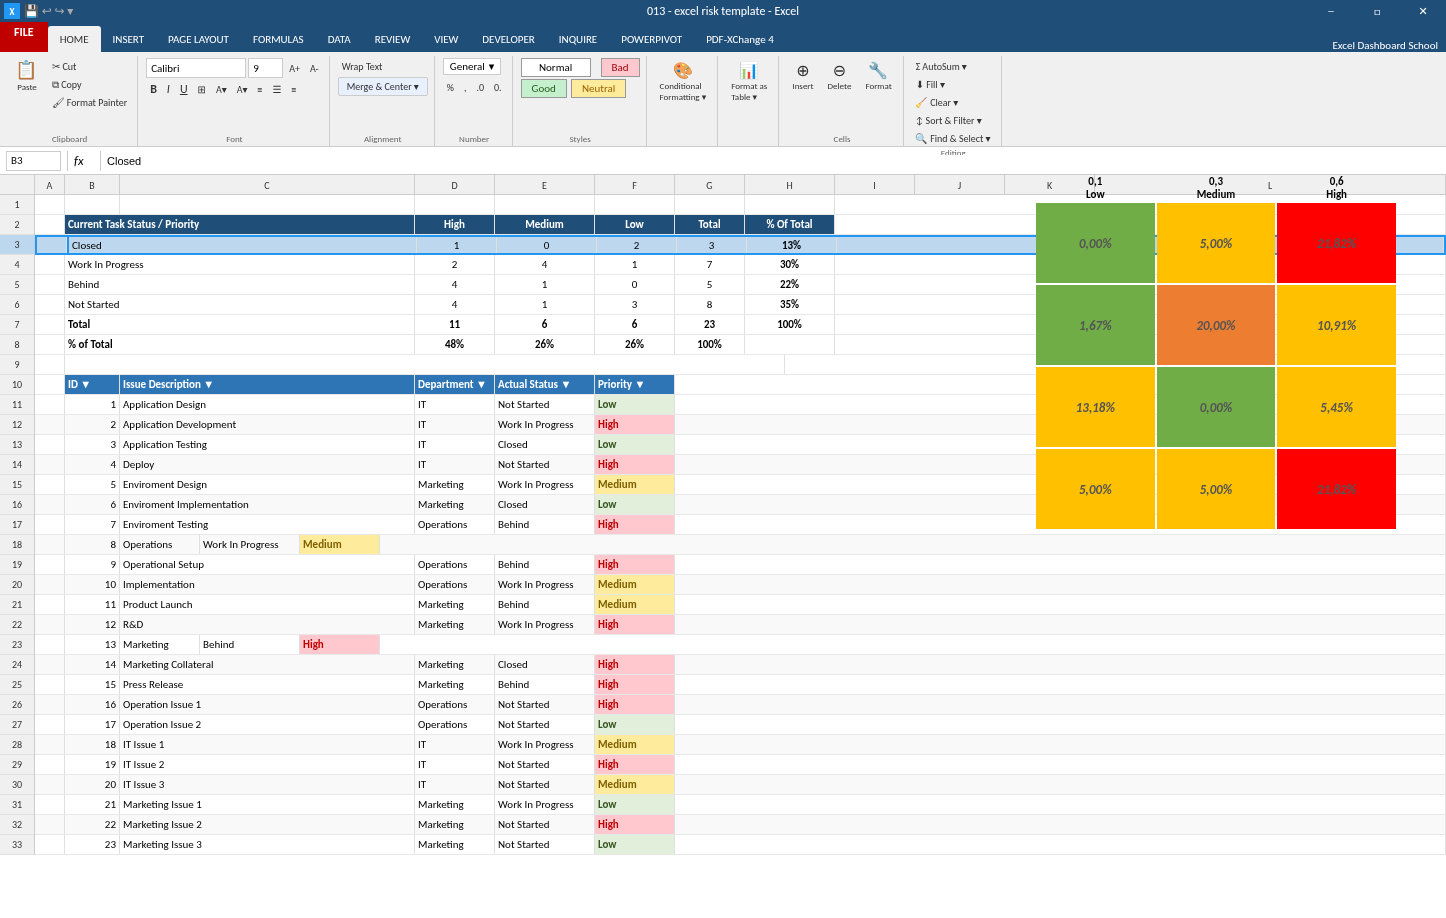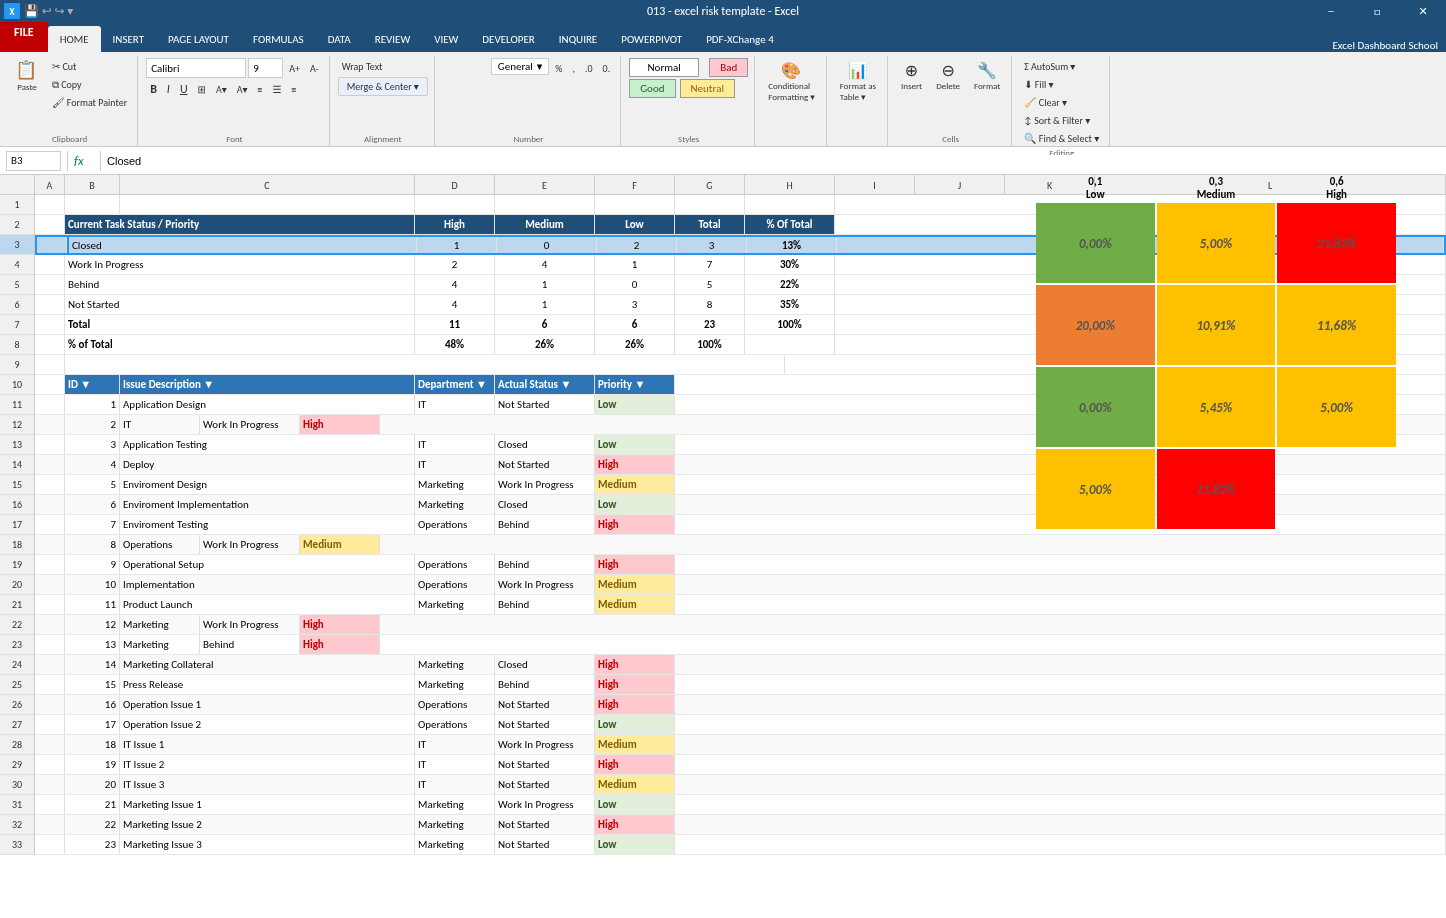--- a/index.html
+++ b/index.html
@@ -182,21 +182,21 @@
       padding: 0 4px;
       font-size: 11px;
     }
     .formula-divider {
       width: 1px;
       height: 20px;
       background: #ccc;
     }
     .formula-fx {
       font-style: italic;
-      color: #15803d;
+      color: #000000;
       font-size: 13px;
       width: 20px;
     }
     .formula-input {
       flex: 1;
       border: none;
       outline: none;
       font-size: 11px;
     }
     .col-header {
@@ -352,21 +352,21 @@
     <div class="ribbon-group-content" style="flex-direction:column;">
       <div class="ribbon-btn-small">Wrap Text</div>
       <div class="ribbon-btn-small" style="border:1px solid #ccc; padding:2px 8px; background:#e8f0fe;">
         <span>Merge &amp; Center</span> ▾
       </div>
     </div>
     <div class="ribbon-group-label">Alignment</div>
   </div>
 
   <div class="ribbon-group">
-    <div class="ribbon-group-content" style="flex-direction:row; align-items:flex-start;margin-left:48px;">
+    <div class="ribbon-group-content" style="flex-direction:column; align-items:flex-start;">
       <div style="border:1px solid #ccc; background:white; padding:1px 6px; font-size:11px; display:flex; align-items:center; gap:4px;">
         <span>General</span> ▾
       </div>
       <div style="display:flex; gap:2px; margin-top:2px;">
         <div class="ribbon-btn-small">%</div>
         <div class="ribbon-btn-small">,</div>
         <div class="ribbon-btn-small">.0</div>
         <div class="ribbon-btn-small">0.</div>
       </div>
     </div>
@@ -636,20 +636,21 @@
     <div class="grid-cell cell-right" style="width:55px;">1</div>
     <div class="grid-cell" style="width:295px;">Application Design</div>
     <div class="grid-cell" style="width:80px;">IT</div>
     <div class="grid-cell" style="width:100px;">Not Started</div>
     <div class="grid-cell" style="width:80px; background:#e2efda; color:#375623; font-weight:bold;">Low</div>
     <div class="grid-cell" style="flex:1;"></div>
   </div>
             <div class="grid-row" style="background: rgb(249, 249, 249);">
     <div class="grid-cell" style="width:30px;"></div>
     <div class="grid-cell cell-right" style="width:55px;">2</div>
+    <div class="grid-cell" style="width:295px;">Application Development</div>
     <div class="grid-cell" style="width:80px;">IT</div>
     <div class="grid-cell" style="width:100px;">Work In Progress</div>
     <div class="grid-cell" style="width:80px; background:#ffc7ce; color:#c00000; font-weight:bold;">High</div>
     <div class="grid-cell" style="flex:1;"></div>
   </div>
             <div class="grid-row" style="background: white;">
     <div class="grid-cell" style="width:30px;"></div>
     <div class="grid-cell cell-right" style="width:55px;">3</div>
     <div class="grid-cell" style="width:295px;">Application Testing</div>
     <div class="grid-cell" style="width:80px;">IT</div>
@@ -724,20 +725,21 @@
     <div class="grid-cell cell-right" style="width:55px;">11</div>
     <div class="grid-cell" style="width:295px;">Product Launch</div>
     <div class="grid-cell" style="width:80px;">Marketing</div>
     <div class="grid-cell" style="width:100px;">Behind</div>
     <div class="grid-cell" style="width:80px; background:#ffeb9c; color:#7f6000; font-weight:bold;">Medium</div>
     <div class="grid-cell" style="flex:1;"></div>
   </div>
             <div class="grid-row" style="background: rgb(249, 249, 249);">
     <div class="grid-cell" style="width:30px;"></div>
     <div class="grid-cell cell-right" style="width:55px;">12</div>
+    <div class="grid-cell" style="width:295px;">R&amp;D</div>
     <div class="grid-cell" style="width:80px;">Marketing</div>
     <div class="grid-cell" style="width:100px;">Work In Progress</div>
     <div class="grid-cell" style="width:80px; background:#ffc7ce; color:#c00000; font-weight:bold;">High</div>
     <div class="grid-cell" style="flex:1;"></div>
   </div>
             <div class="grid-row" style="background: white;">
     <div class="grid-cell" style="width:30px;"></div>
     <div class="grid-cell cell-right" style="width:55px;">13</div>
     <div class="grid-cell" style="width:80px;">Marketing</div>
     <div class="grid-cell" style="width:100px;">Behind</div>
@@ -847,24 +849,25 @@
     <div style="text-align:center; font-size:11px; font-weight:bold;">0,3<br>Medium</div>
     <div style="text-align:center; font-size:11px; font-weight:bold;">0,6<br>High</div>
   </div>
 
   <div style="display:grid; grid-template-columns:1fr 1fr 1fr; grid-template-rows:repeat(4,80px); gap:2px;">
 
     <div class="matrix-cell mc-green">0,00%</div>
     <div class="matrix-cell mc-yellow">5,00%</div>
     <div class="matrix-cell mc-red">21,82%</div>
 
+    <div class="matrix-cell mc-green">1,67%</div>
     <div class="matrix-cell mc-orange">20,00%</div>
     <div class="matrix-cell mc-yellow">10,91%</div>
 
-    <div class="matrix-cell mc-yellow">11,68%</div>
+    <div class="matrix-cell mc-yellow">13,18%</div>
     <div class="matrix-cell mc-green">0,00%</div>
     <div class="matrix-cell mc-yellow">5,45%</div>
 
     <div class="matrix-cell mc-yellow">5,00%</div>
     <div class="matrix-cell mc-yellow">5,00%</div>
     <div class="matrix-cell mc-red">21,82%</div>
   </div>
 </div>
 
 </body></html>

